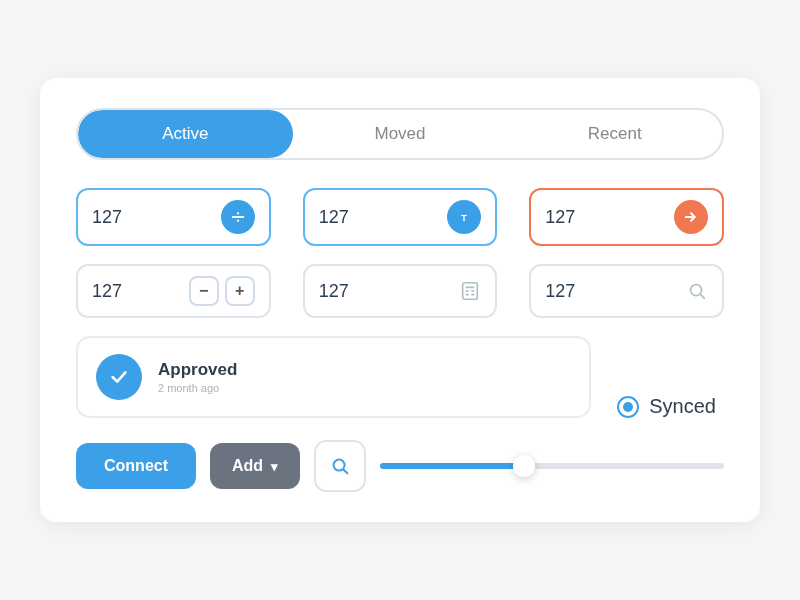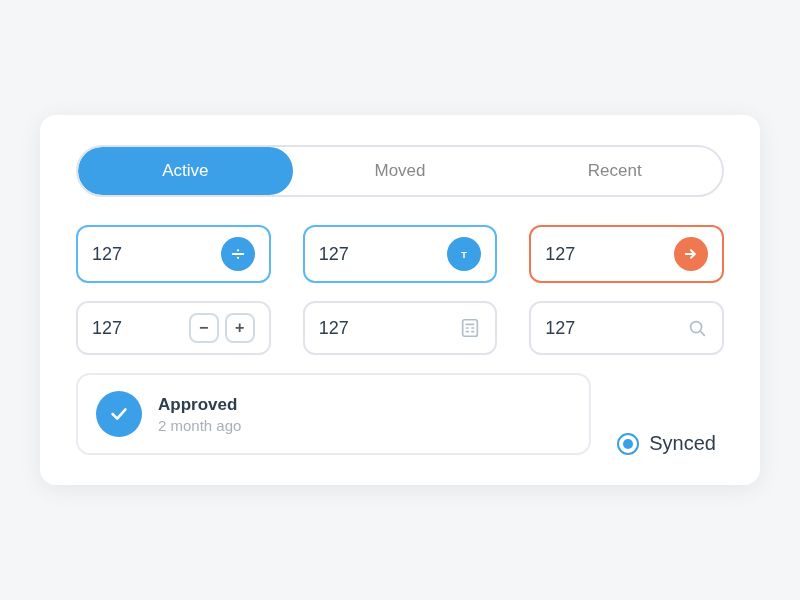--- a/index.html
+++ b/index.html
@@ -153,21 +153,21 @@
       justify-content: center;
       flex-shrink: 0;
     }
     .check-circle svg { width: 22px; height: 22px; }
     .approved-text .title {
       font-size: 17px;
       font-weight: 700;
       color: #2c3e50;
     }
     .approved-text .sub {
-      font-size: 15px;
+      font-size: 11px;
       color: #aab0bb;
       margin-top: 2px;
     }
     .radio-group {
       display: flex;
       flex-direction: column;
       gap: 14px;
       justify-content: center;
       padding: 0 8px;
     }
@@ -377,14 +377,33 @@
       <div class="radio-item">
         <div class="radio-outer checked">
           <div class="radio-inner"></div>
         </div>
         <span class="radio-label">Synced</span>
       </div>
     </div>
 
   </div>
 
+  <div class="action-row">
+    <button class="btn-connect">Connect</button>
+    <button class="btn-add">
+      <span>Add</span>
+      <span class="chevron-down">▾</span>
+    </button>
+    <button class="btn-search">
+      <svg viewBox="0 0 24 24" width="22" height="22" fill="none" stroke="#3ba0e8" stroke-width="2.2" stroke-linecap="round">
+        <circle cx="11" cy="11" r="6"></circle>
+        <line x1="16" y1="16" x2="20" y2="20"></line>
+      </svg>
+    </button>
+    <div class="slider-container">
+      <div class="slider-track">
+        <div class="slider-fill"></div>
+        <div class="slider-thumb"></div>
+      </div>
+    </div>
+  </div>
 
 </div>
 
 </body></html>

